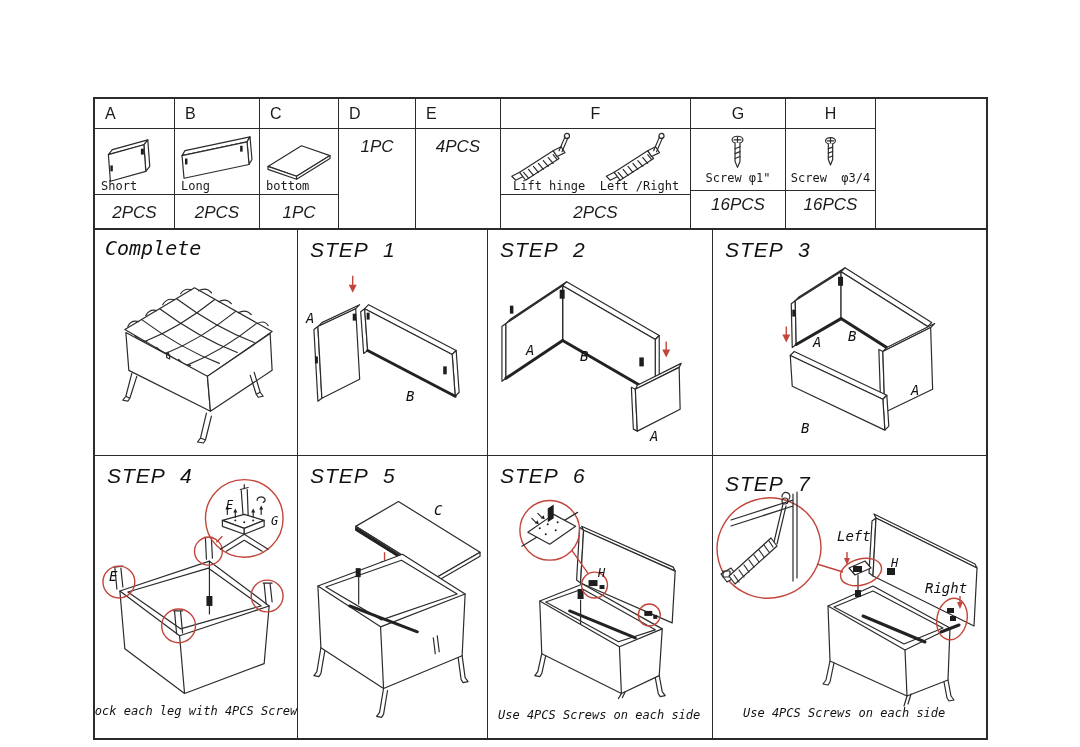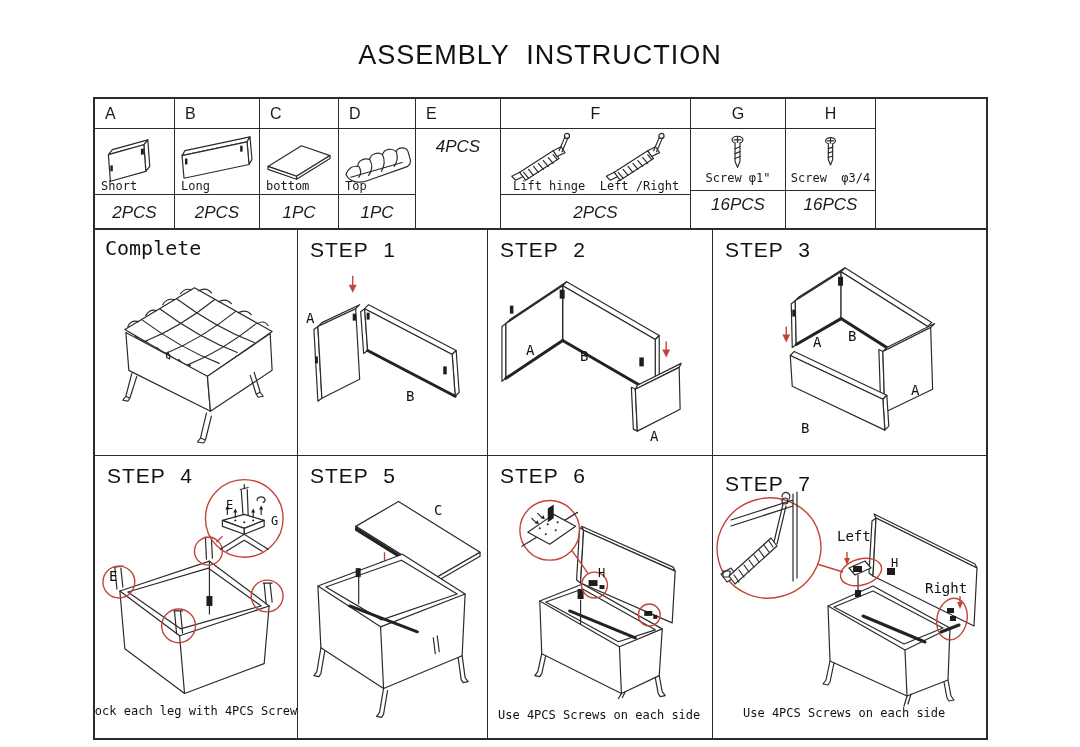--- a/index.html
+++ b/index.html
@@ -20,21 +20,21 @@
   .pcol.gh .ppart{height:62px;}
   .ppart svg{position:absolute;left:0;top:0;width:100%;height:100%;}
   .pname{position:absolute;left:6px;bottom:1px;font-family:"DejaVu Sans Mono",monospace;
          font-size:12px;white-space:pre;}
   .pcol.gh .pname{left:50%;transform:translateX(-50%);bottom:5px;white-space:pre;}
   .pqty{flex:1;text-align:center;font-size:17px;padding-top:8px;font-style:italic;}
   .pcol.gh .pqty{padding-top:4px;}
   
   .grid{position:absolute;left:93px;top:228px;width:895px;height:512px;display:grid;
         grid-template-columns:203px 190px 225px 273px;grid-template-rows:226px 282px;
-        border:2px solid #2b2b2b;box-sizing:border-box;background:#fff;}
+        border:2px solid #2b2b2b;box-sizing:border-box;background:#fff;font-style:italic;}
   .cell{position:relative;box-sizing:border-box;border-right:1.5px solid #2b2b2b;
         border-bottom:1.5px solid #2b2b2b;overflow:hidden;}
   .cell.lastcol{border-right:none;}
   .cell.lastrow{border-bottom:none;padding-left:16px;}
   .step-title{position:absolute;left:12px;top:8px;font-size:21px;letter-spacing:1px;
               word-spacing:8px;color:#111;white-space:pre;}
   .cell.s7 .step-title{top:16px;left:12px;}
   .complete-title{position:absolute;left:10px;top:6px;font-family:"DejaVu Sans Mono",monospace;
                   font-size:20px;white-space:pre;color:#111;}
   .draw{position:absolute;left:0;top:0;width:100%;height:100%;}
@@ -48,21 +48,20 @@
   .thick{stroke:#222;fill:none;stroke-width:3;stroke-linecap:round;}
   .blk{fill:#1d1d1d;stroke:none;}
   .red{stroke:#c2453a;fill:none;stroke-width:1.4;}
   .redf{fill:#c2453a;stroke:none;}
 </style>
 </head>
 <body>
 
 <div class="page">
 
-  <div class="title">ASSEMBLY  INSTRUCTION</div>
 
   <div class="ptable">
 
     <div class="pcol first" style="flex:0 0 79px">
       <div class="ph">A</div>
       <div class="ppart">
         <svg viewBox="0 0 79 66">
           <polygon class="sw" points="13,26 17,21 53,11 49,16"></polygon>
           <polygon class="sw" points="49,16 53,11 55,38 51,43"></polygon>
           <polygon class="sw" points="13,26 49,16 51,43 15,53"></polygon>
@@ -97,28 +96,20 @@
           <polygon class="sw" points="8,38 37,48 37,51 8,41"></polygon>
           <polygon class="sw" points="37,48 71,27 71,30 37,51"></polygon>
         </svg>
         <span class="pname">bottom</span>
       </div>
       <div class="pqty">1PC</div>
     </div>
 
     <div class="pcol" style="flex:0 0 77px">
       <div class="ph">D</div>
-      <div class="ppart">
-        <svg viewBox="0 0 77 66">
-          <path class="sw" d="M7,46 C9,40 14,37 19,38 C19,32 26,29 31,31 C32,25 40,23 44,26 C46,20 54,19 58,23 C60,18 68,18 70,23 L72,30 C74,34 71,38 67,39 L30,52 C20,56 10,54 7,46 Z"></path>
-          <path class="s" d="M20,38 Q24,44 20,49 M31,31 Q36,39 30,47 M44,26 Q48,34 43,43 M58,23 Q61,30 56,38"></path>
-          <path class="s" d="M12,49 L64,34"></path>
-        </svg>
-        <span class="pname">Top</span>
-      </div>
       <div class="pqty">1PC</div>
     </div>
 
     <div class="pcol" style="flex:0 0 85px">
       <div class="ph">E</div>
       <div class="pqty">4PCS</div>
     </div>
 
     <div class="pcol center" style="flex:0 0 190px">
       <div class="ph">F</div>

